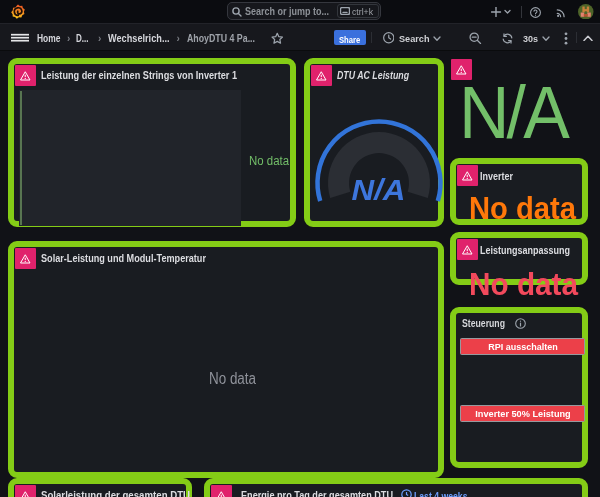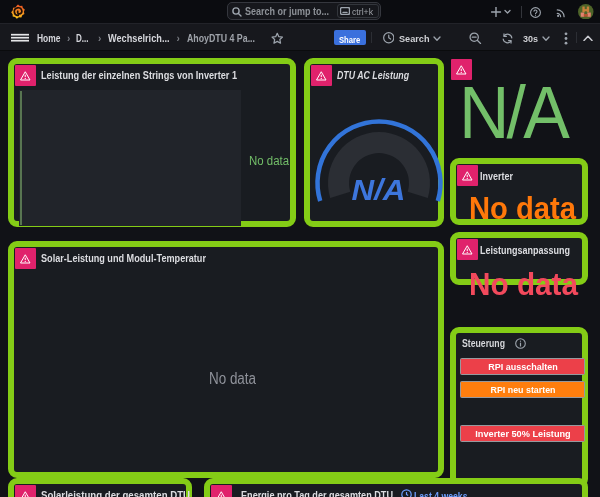--- a/index.html
+++ b/index.html
@@ -193,32 +193,29 @@
         <svg width="12.5" height="12" viewBox="0 0 24 24">
           <path fill="none" stroke="#fff" stroke-width="2" stroke-linejoin="round" d="M12 3.5 L21.5 20 H2.5 Z"></path>
           <line x1="12" y1="9.5" x2="12" y2="14" stroke="#fff" stroke-width="2"></line>
           <circle cx="12" cy="16.8" r="1.2" fill="#fff"></circle>
         </svg>
       </div>
     <div class="fit ptitle" id="pt6" style="left:24px; top:6px;">Leistungsanpassung</div>
     <div class="fit" id="ndr" style="left:13px; top:30.5px; color:#f2495c; font-size:31px; font-weight:bold; line-height:1;">No data</div>
   </div>
 
-  <div class="panel" style="left:450px; top:307px; width:138px; height:161px;margin-top:20px;">
+  <div class="panel" style="left:450px; top:307px; width:138px; height:161px;">
     <div class="fit" id="pt7" style="left:6px; top:4px; font-size:11px; color:#d5d6da; font-weight:bold;">Steuerung</div>
     <svg class="abs icon" style="left:59px; top:4.5px;" width="11" height="11" viewBox="0 0 11 11">
       <circle cx="5.5" cy="5.5" r="4.8" stroke-width="1.1"></circle>
         <line x1="5.5" y1="5" x2="5.5" y2="8" stroke-width="1.2"></line>
         <circle cx="5.5" cy="3.2" r="0.6" fill="#9da4ad" stroke="none"></circle>
     </svg>
     <div class="btn" style="top:24.5px;">
         <div class="btnt" id="bt1">RPI ausschalten</div>
-      </div>
-    <div class="btn" style="top:47.5px; background:#ff7e0e;">
-        <div class="btnt" id="bt2">RPI neu starten</div>
       </div>
     <div class="btn" style="top:92.3px;">
         <div class="btnt" id="bt4">Inverter 50% Leistung</div>
       </div>
   </div>
 
   <div class="panel" style="left:8px; top:478px; width:184px; height:40px;">
     <div class="badge">
         <svg width="12.5" height="12" viewBox="0 0 24 24">
           <path fill="none" stroke="#fff" stroke-width="2" stroke-linejoin="round" d="M12 3.5 L21.5 20 H2.5 Z"></path>

